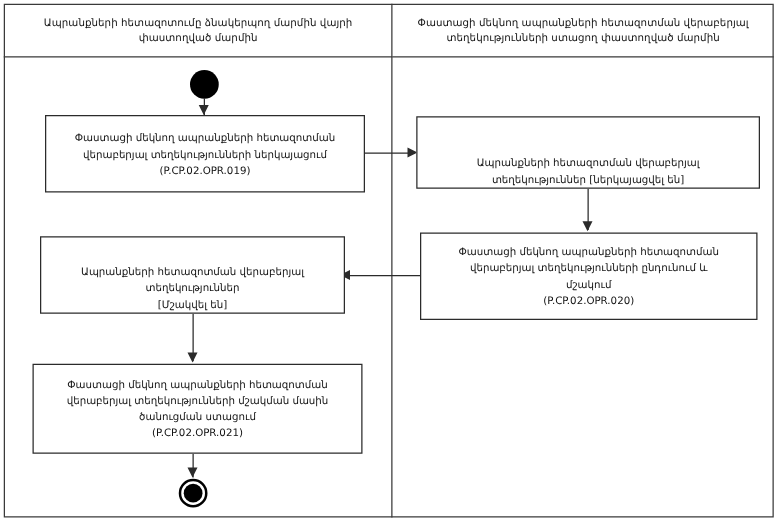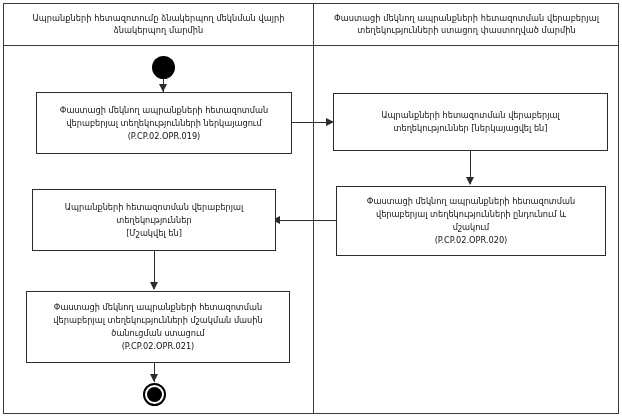--- a/index.html
+++ b/index.html
@@ -79,20 +79,21 @@
     line-height: 13px;
     color: #121212;
     padding: 0 7px;
     white-space: pre-line;
   }
   .node.action {
     border-radius: 0;
   }
   .node.object {
     border-radius: 0;
+    align-items: flex-end;
   }
 
   
   .initial-node {
     position: absolute;
     width: 23px;
     height: 23px;
     border-radius: 50%;
     background: #000000;
     z-index: 4;
@@ -153,21 +154,21 @@
   }
 </style>
 </head>
 <body>
 
 <div id="diagram">
 
   <div class="frame"></div>
 
   <div class="lane-header" style="left:3px; width:311px;">
-    <div class="lane-title">Ապրանքների հետազոտումը ձնակերպող  մեկնման վայրի ձնակերպող մարմին</div>
+    <div class="lane-title">Ապրանքների հետազոտումը ձնակերպող  մարմին վայրի փաստողված մարմին</div>
   </div>
   <div class="lane-header" style="left:314px; width:305px;">
     <div class="lane-title">Փաստացի մեկնող ապրանքների հետազոտման վերաբերյալ տեղեկությունների ստացող փաստողված մարմին</div>
   </div>
 
   <div class="header-rule" style="left:3px; top:45px; width:311px;"></div>
   <div class="header-rule" style="left:314px; top:45px; width:305px;"></div>
 
   <div class="lane-divider" style="left:313px;"></div>
 

